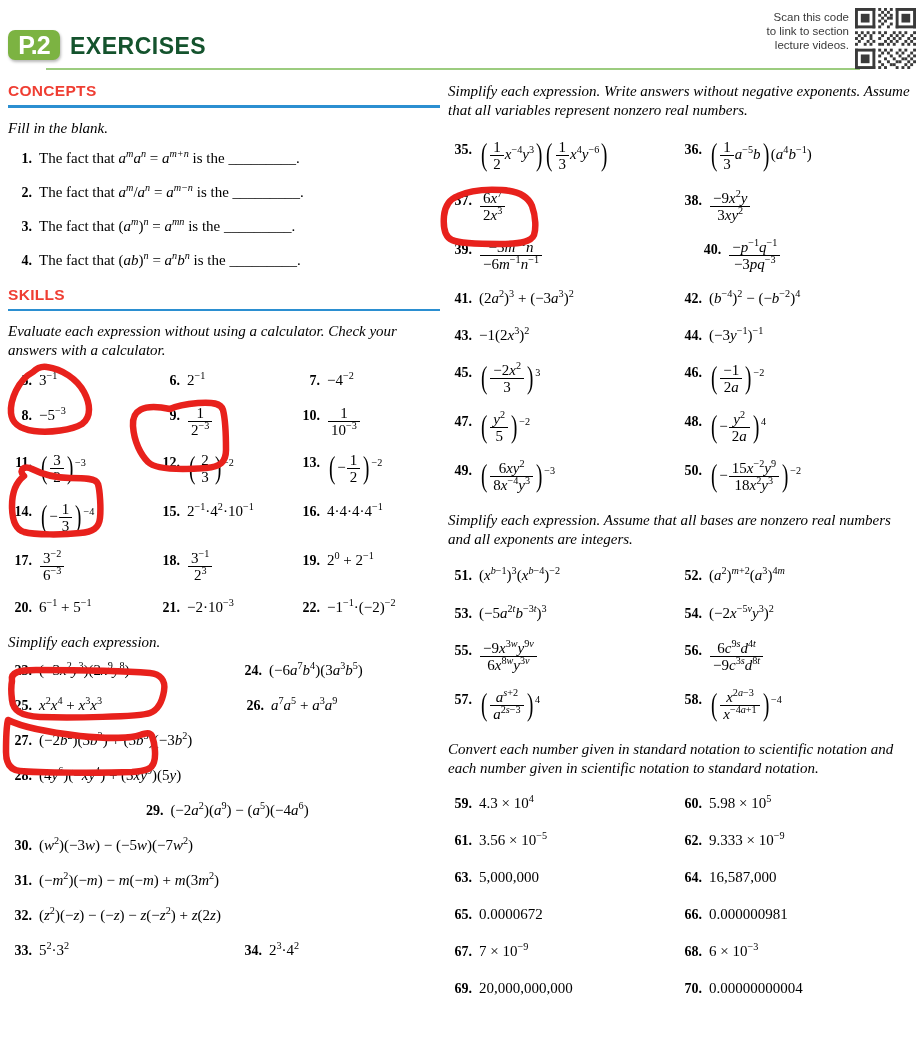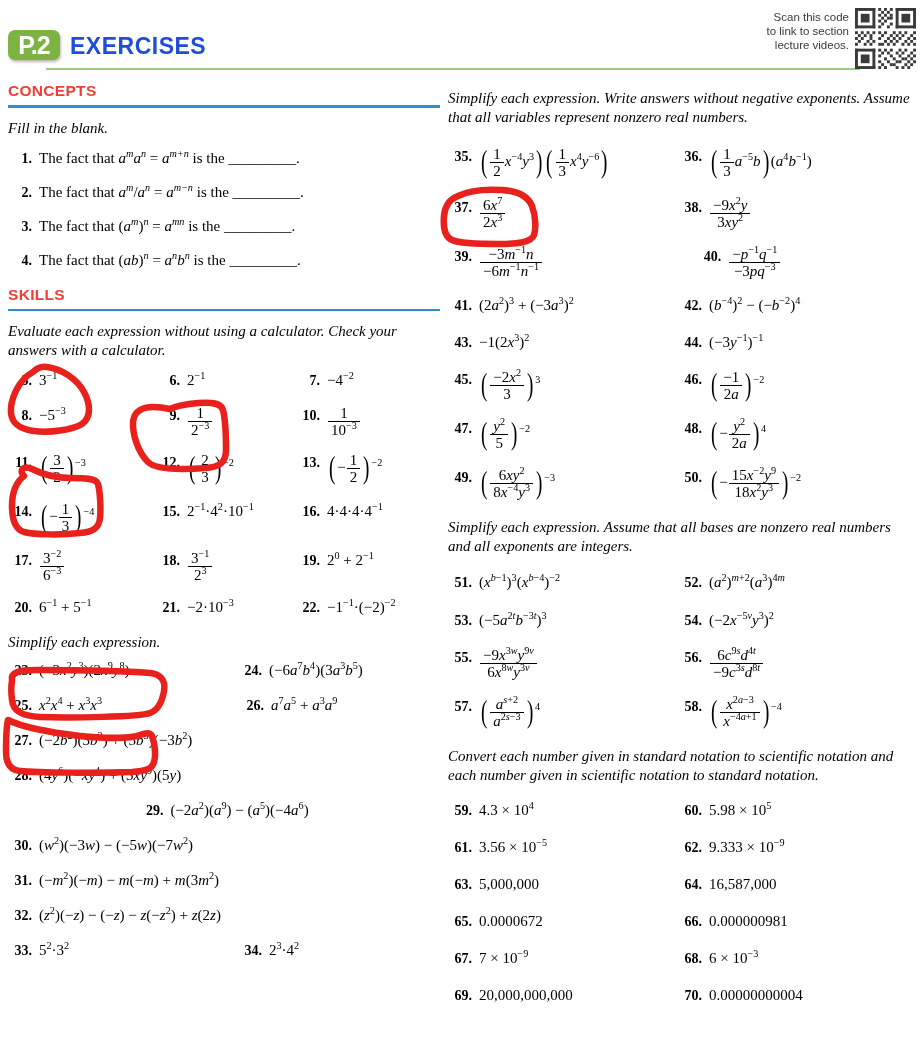--- a/index.html
+++ b/index.html
@@ -23,21 +23,21 @@
     font-family:"Liberation Sans", sans-serif;
     font-weight:bold;font-size:25px;
     letter-spacing:-1px;
     display:flex;align-items:center;justify-content:center;
     box-shadow:1px 2px 3px rgba(0,0,0,.28);
   }
   .exercises{
     position:absolute;left:70px;top:33px;
     font-family:"Liberation Sans", sans-serif;
     font-weight:bold;font-size:23px;
-    color:#1d4ed8;letter-spacing:.5px;
+    color:#14532d;letter-spacing:.5px;
   }
   .green-rule{
     position:absolute;left:46px;top:68px;width:814px;height:2px;
     background:#9ccc7f;
   }
   .scan{
     position:absolute;right:72px;top:10px;
     width:140px;text-align:right;
     font-family:"Liberation Sans", sans-serif;
     font-size:11.5px;line-height:14px;color:#3a3a3a;
@@ -53,21 +53,21 @@
 
   .secthead{
     font-family:"Liberation Sans", sans-serif;
     font-weight:bold;font-size:15.5px;color:#ef3e33;
     letter-spacing:.3px;margin:0 0 5px 0;
   }
   .blue-rule{height:2.5px;background:#2b8fd1;margin-bottom:11px;}
 
   .instr{
     font-style:italic;font-size:15px;line-height:19px;
-    margin:7px 0 10px 0;
+    margin:0 0 10px 0;
   }
   .instr.tight{margin-bottom:8px;}
 
   
   .row{position:relative;display:flex;margin:0 0 6px 0;}
   .prob{display:flex;align-items:flex-start;font-size:15px;line-height:20px;}
   .num{font-weight:bold;font-size:14px;margin-right:7px;padding-top:1px;white-space:nowrap;}
   .num.ralign{display:inline-block;min-width:24px;text-align:right;}
   .expr{white-space:nowrap;}
 

